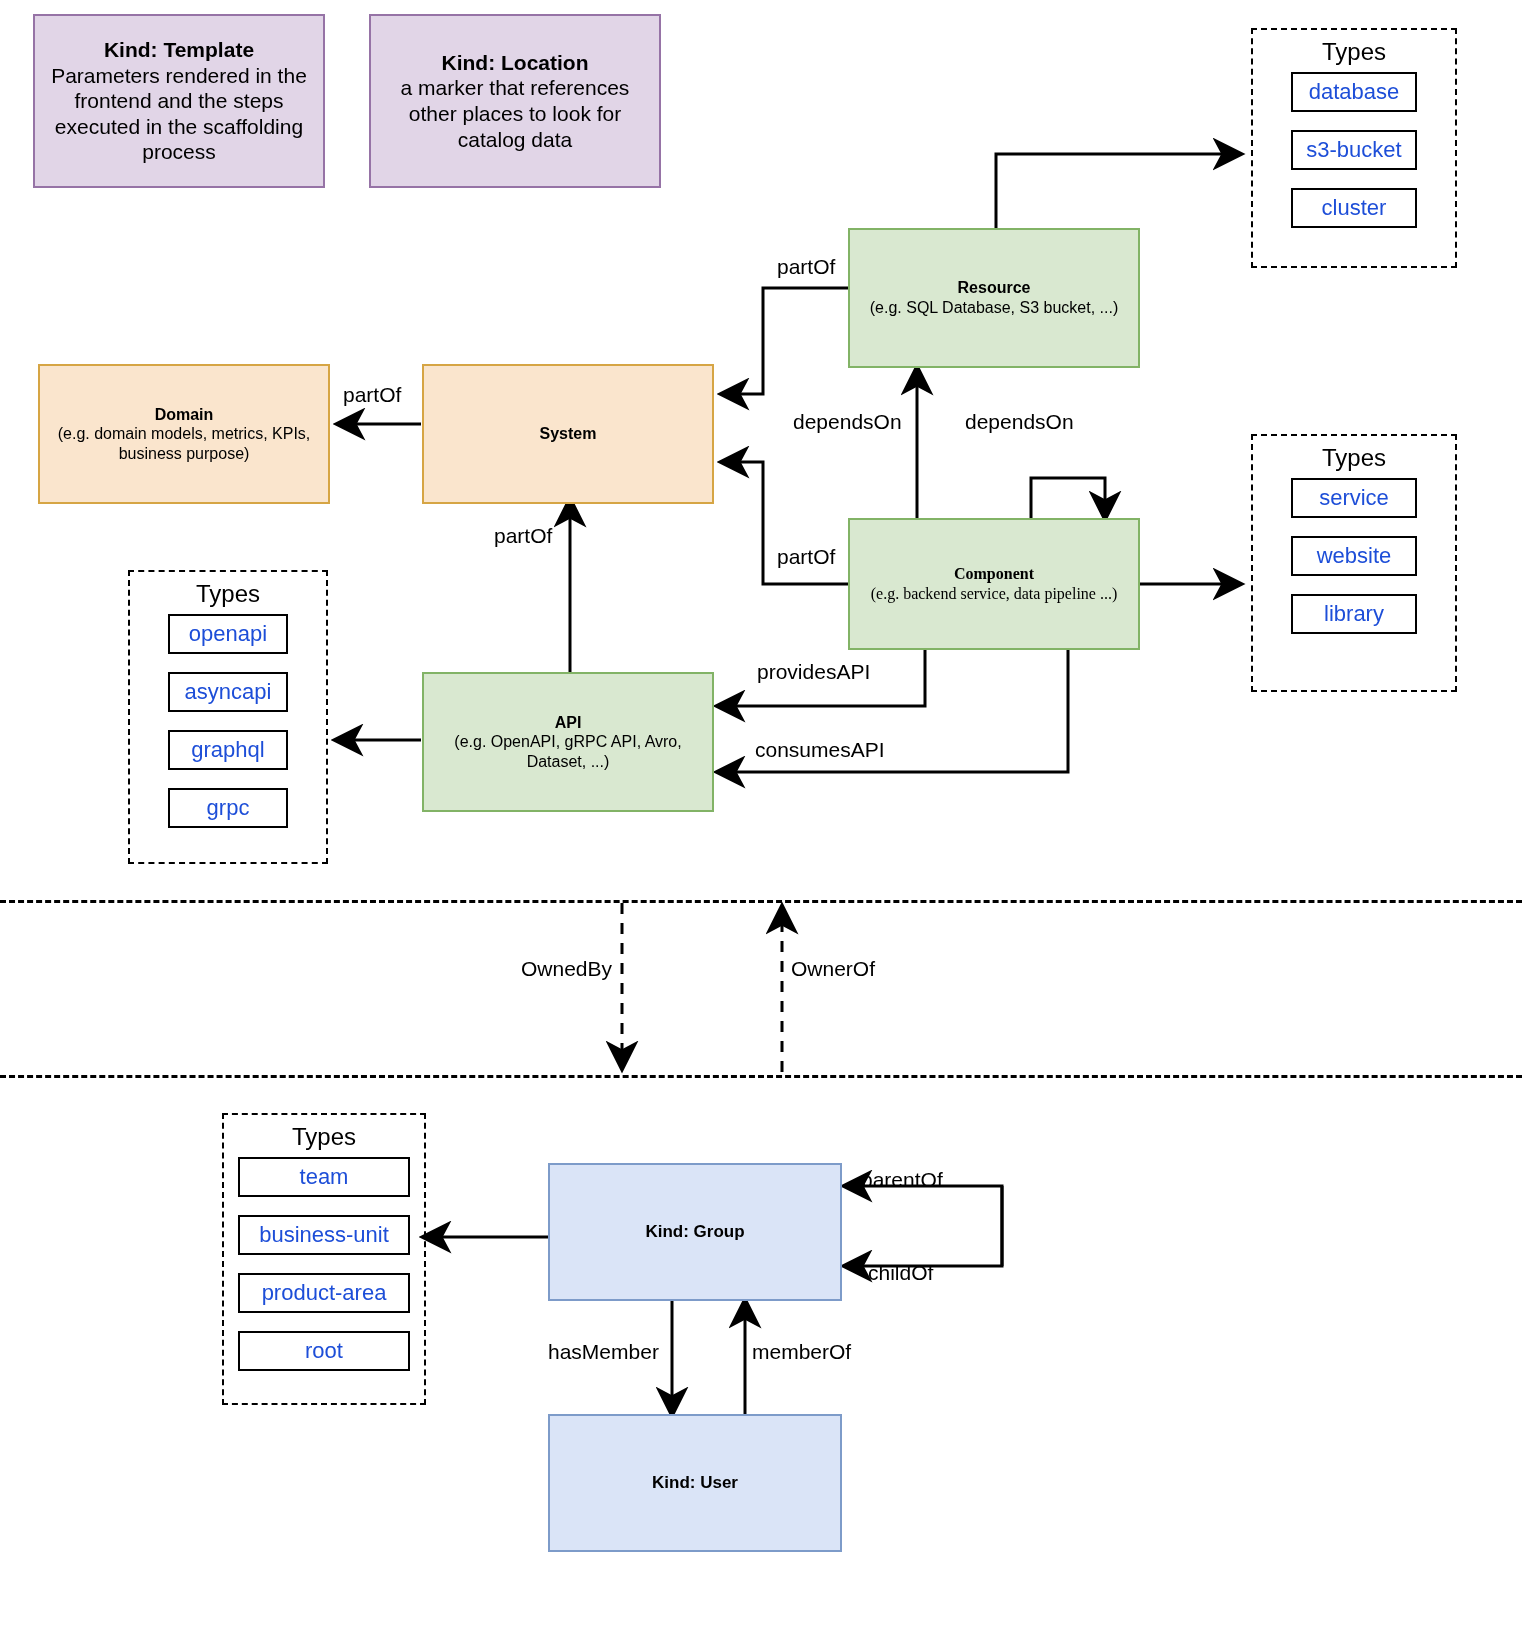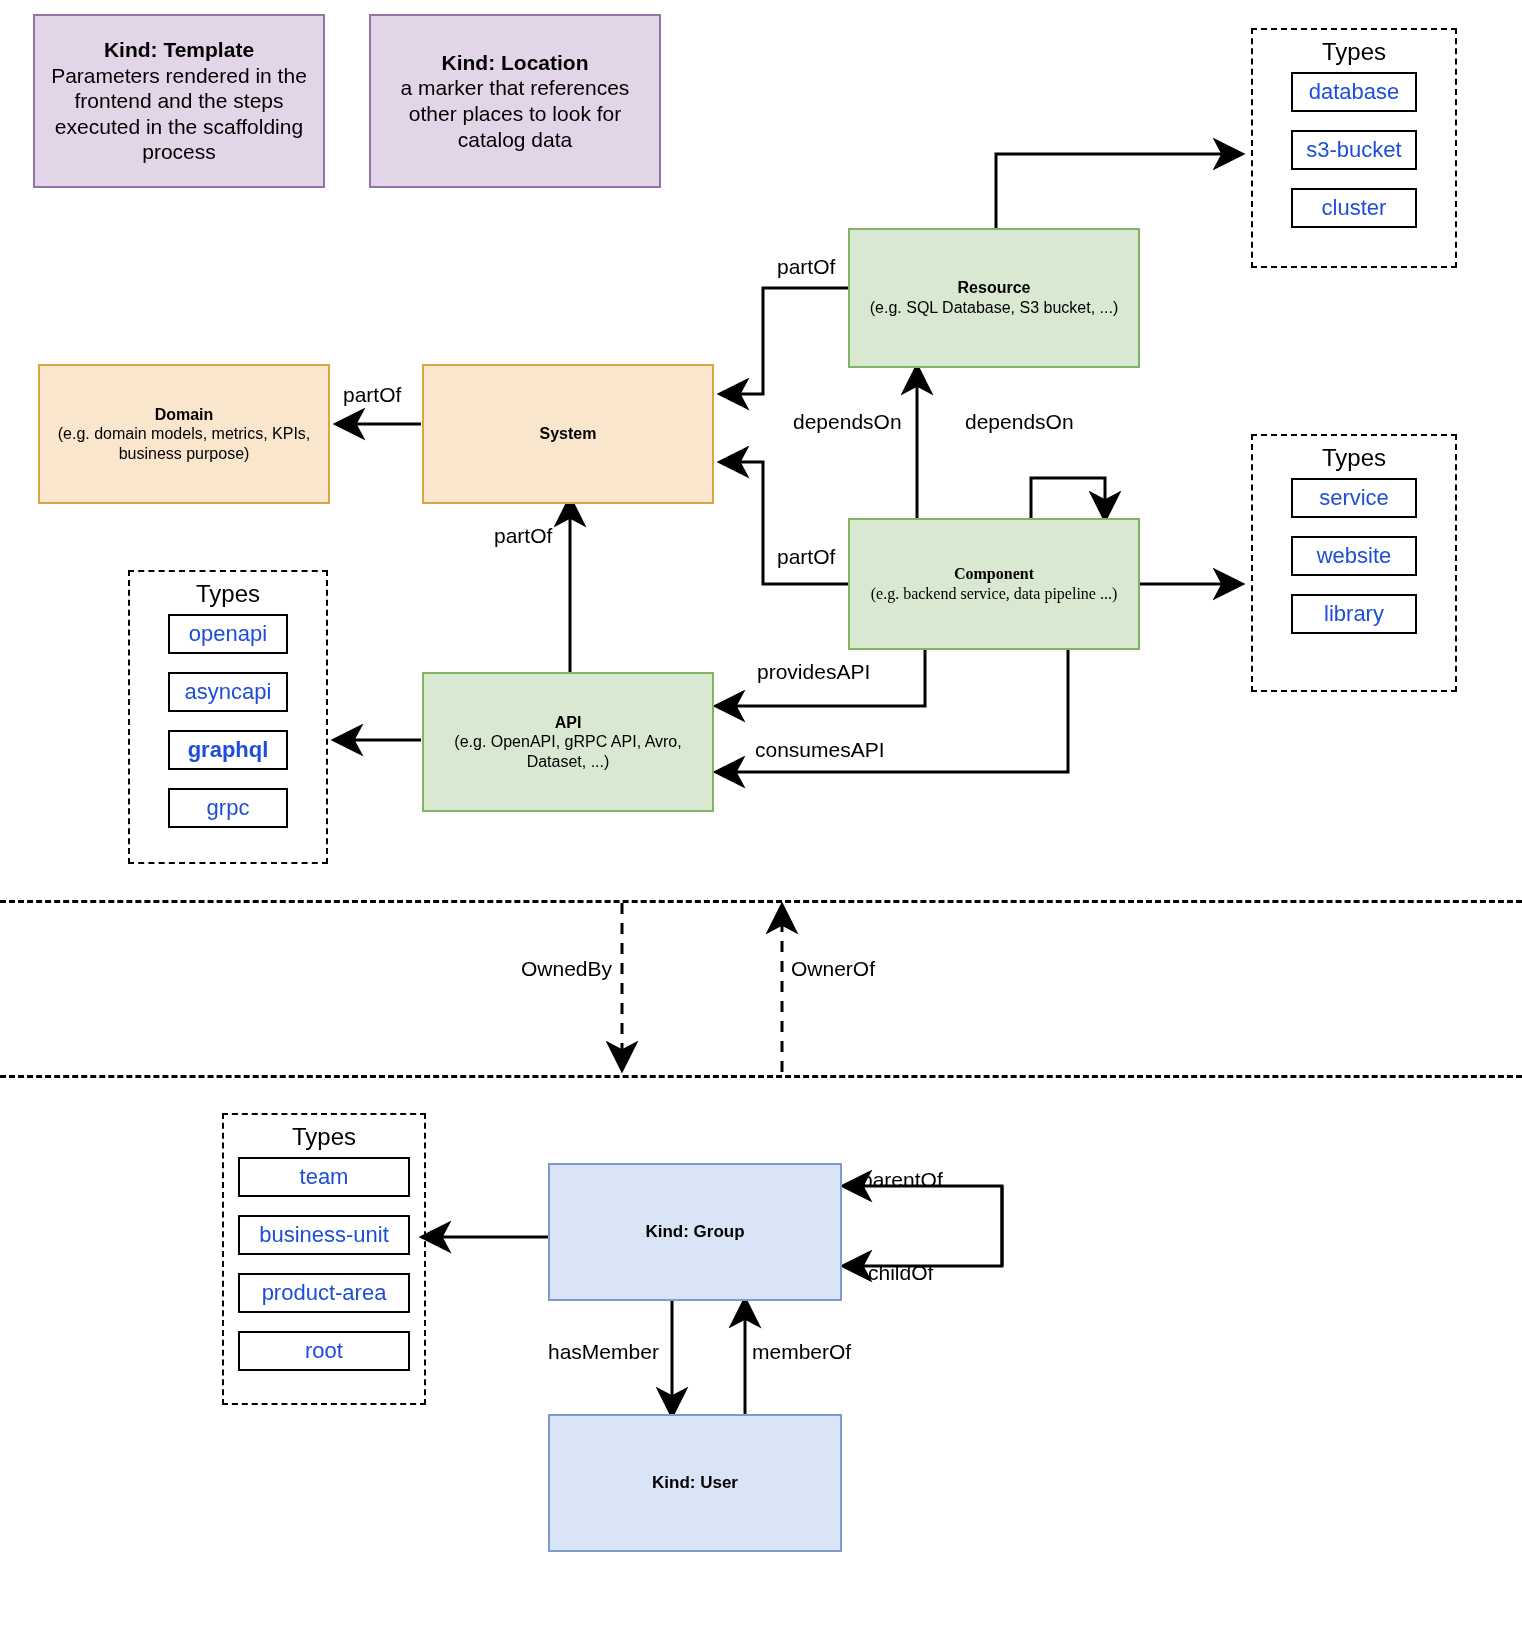--- a/index.html
+++ b/index.html
@@ -112,21 +112,21 @@
 
   <div class="node green" style="left:848px;top:518px;width:292px;height:132px;padding:4px 8px;font-family:Liberation Serif, serif;">
     <div class="ttl">Component</div>
     <div>(e.g. backend service, data pipeline ...)</div>
   </div>
 
   <div class="typesbox" style="left:128px;top:570px;width:200px;height:294px;">
     <div class="tlabel">Types</div>
     <div class="chip" style="width:120px;height:40px;margin-bottom:18px;">openapi</div>
     <div class="chip" style="width:120px;height:40px;margin-bottom:18px;">asyncapi</div>
-    <div class="chip" style="width:120px;height:40px;margin-bottom:18px;font-weight:bold;">graphql</div>
+    <div class="chip" style="width:120px;height:40px;margin-bottom:18px;">graphql</div>
     <div class="chip" style="width:120px;height:40px;">grpc</div>
   </div>
 
   <div class="node green" style="left:422px;top:672px;width:292px;height:140px;padding:4px 8px;">
     <div class="ttl">API</div>
     <div>(e.g. OpenAPI, gRPC API, Avro, Dataset, ...)</div>
   </div>
 
   <div class="typesbox" style="left:222px;top:1113px;width:204px;height:292px;">
     <div class="tlabel">Types</div>

